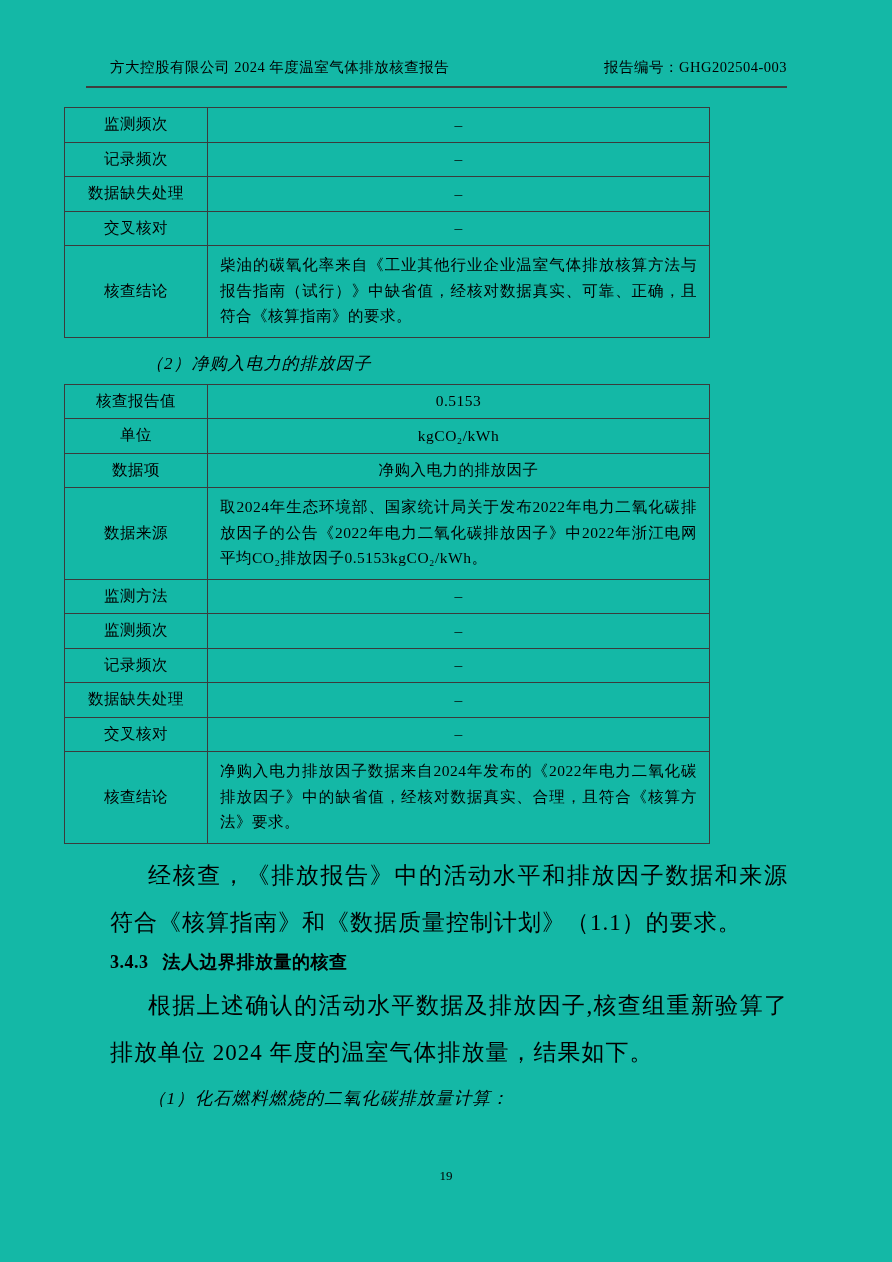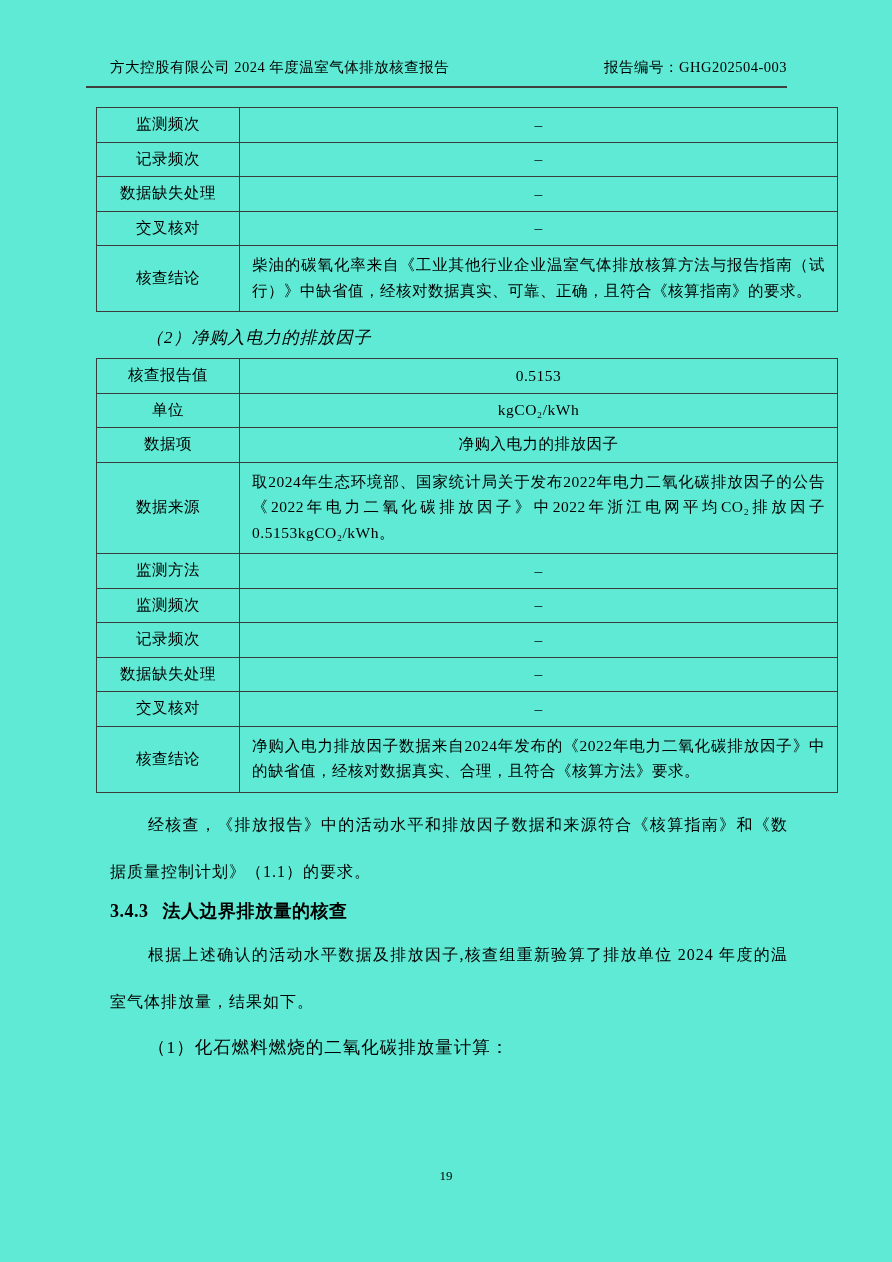--- a/index.html
+++ b/index.html
@@ -1,20 +1,20 @@
 <!DOCTYPE html>
 <html><head>
 <meta charset="utf-8">
 <style>
   html, body { margin: 0; padding: 0; background: #ffffff; }
   .page {
     position: relative;
     width: 892px;
     height: 1262px;
-    background: #5eead4;
+    background: #14b8a6;
     color: #000000;
     font-family: "Liberation Serif", "DejaVu Serif", serif;
     overflow: hidden;
   }
   
   .header {
     position: absolute;
     top: 58px;
     left: 86px;
     width: 701px;
@@ -25,22 +25,22 @@
     border-bottom: 2px solid #3f3f3f;
     font-size: 14.5px;
     letter-spacing: 0.5px;
     white-space: nowrap;
   }
   .header .title { margin-left: 24px; }
   
   table.tbl {
     border-collapse: collapse;
     table-layout: fixed;
-    width: 742px;
-    margin-left: 96px;
+    width: 646px;
+    margin-left: 64px;
   }
   table.tbl td {
     border: 1.6px solid #3b3b3b;
     box-sizing: border-box;
     font-size: 15.5px;
     letter-spacing: 0.5px;
     padding: 3px 8px;
     vertical-align: middle;
   }
   table.tbl td.label { width: 143px; text-align: center; }
@@ -55,38 +55,39 @@
   .tbl2 { margin-top: 9px; }
   
   .sub-heading {
     margin: 14px 0 0 146px;
     font-size: 17px;
     letter-spacing: 1px;
     font-style: italic;
   }
   .body-para {
     margin: 8px 104px 0 110px;
-    font-size: 16px;
+    font-size: 23px;
     line-height: 47px;
     letter-spacing: 1px;
     text-align: justify;
     text-indent: 38px;
   }
   .section-heading {
     margin: 4px 0 0 110px;
     font-size: 18px;
     font-weight: bold;
     letter-spacing: 0.5px;
   }
   .section-heading .sec-title { margin-left: 14px; }
   .list-line {
     margin: 10px 104px 0 110px;
     font-size: 17.5px;
     letter-spacing: 1px;
     text-indent: 38px;
+    font-style: italic;
   }
   
   .footer {
     position: absolute;
     bottom: 78px;
     left: 0;
     width: 100%;
     text-align: center;
     font-size: 13px;
   }

